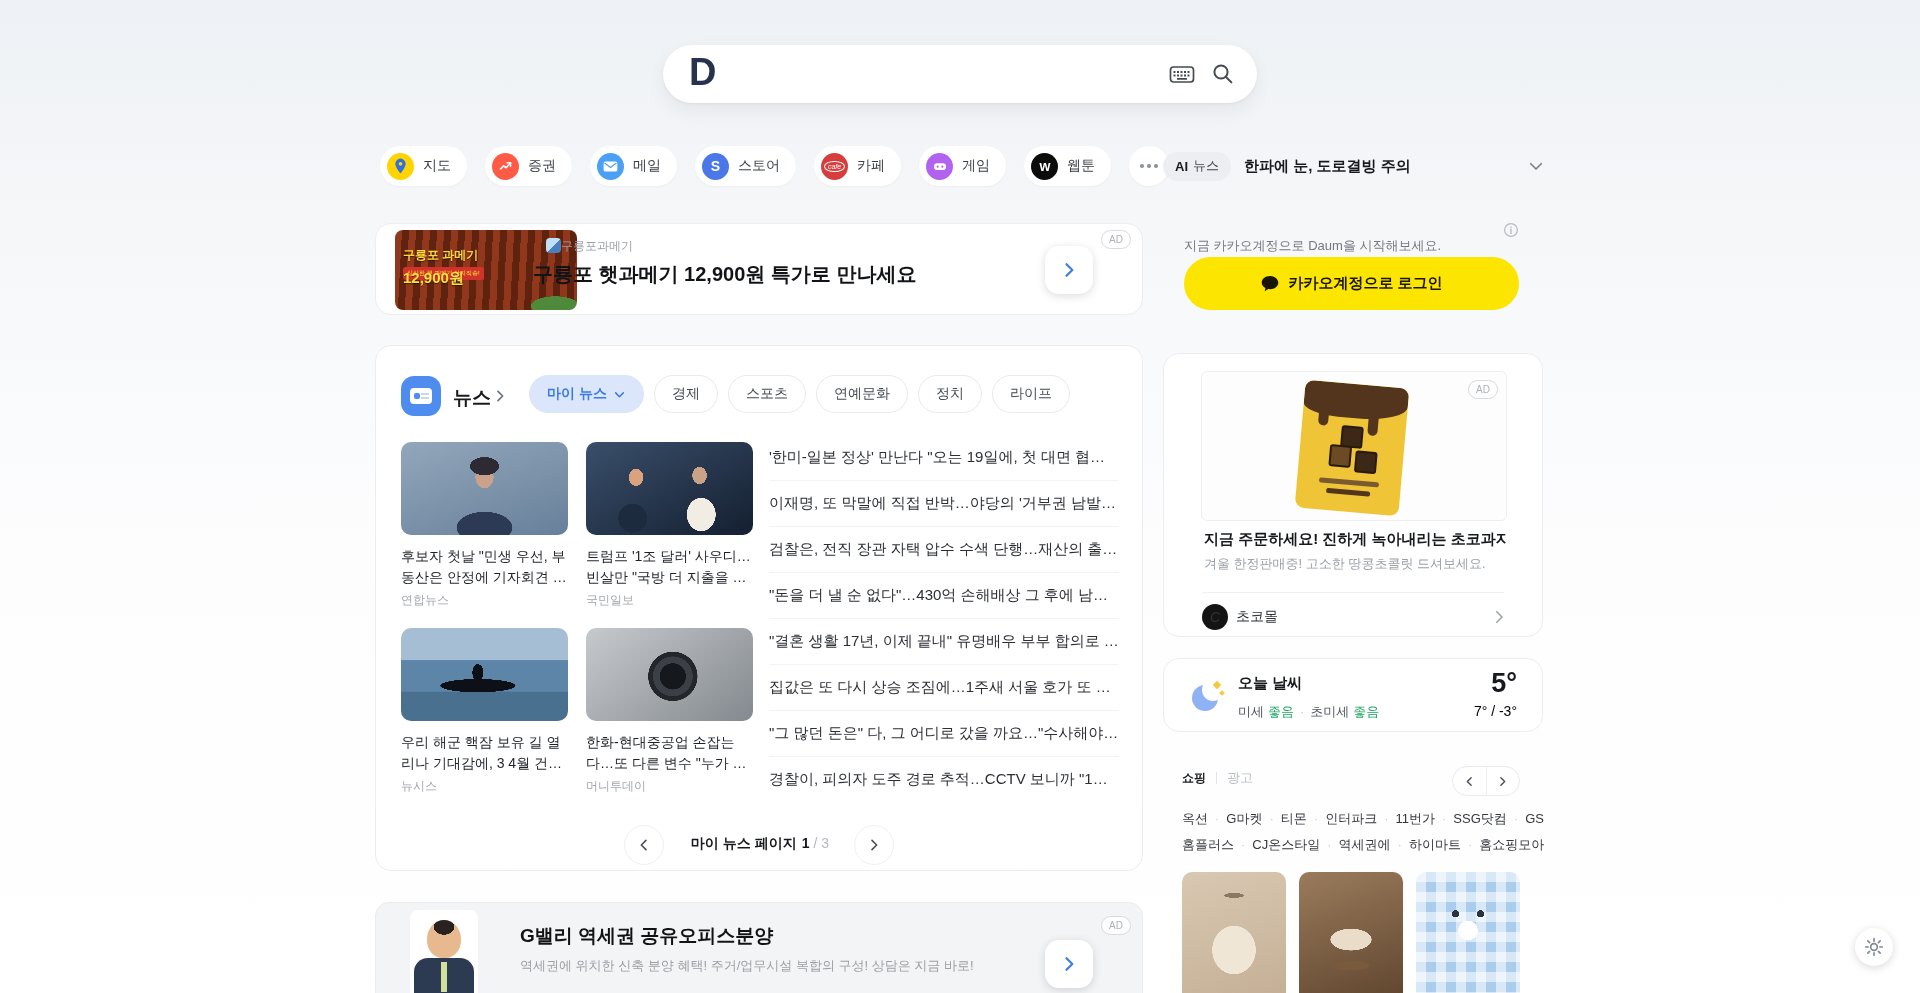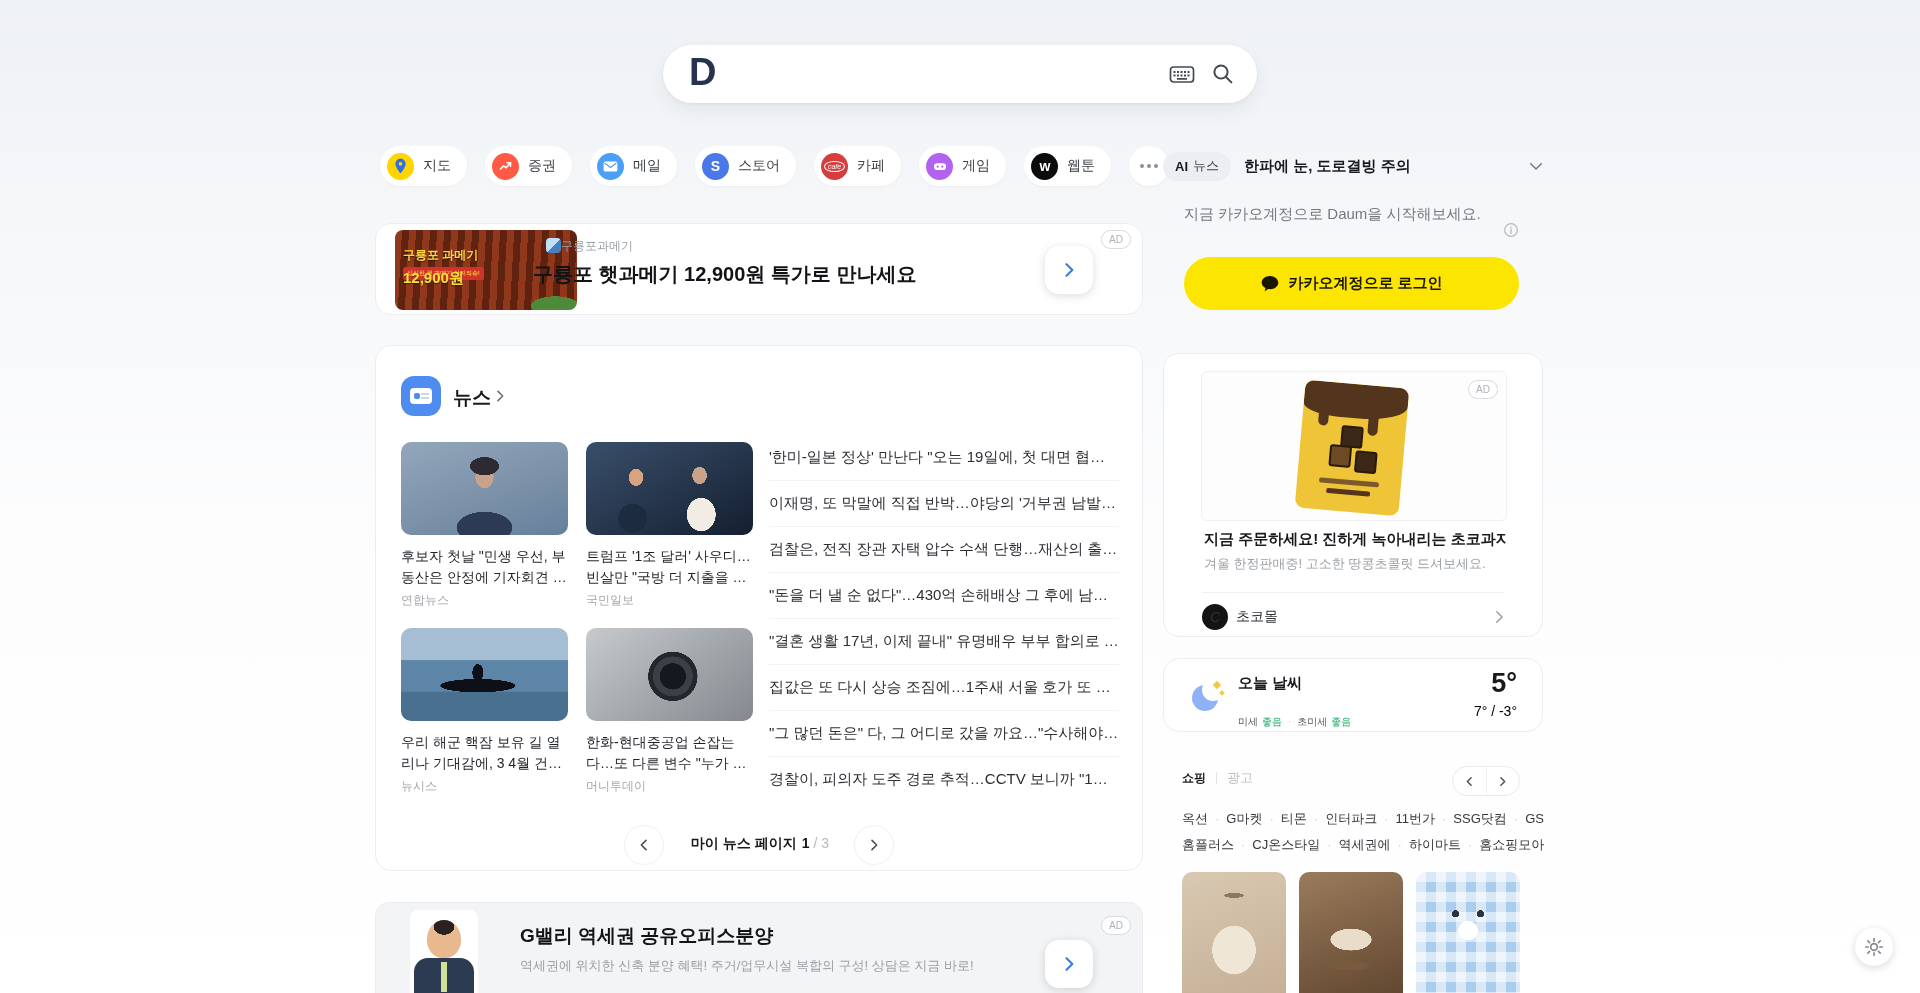--- a/index.html
+++ b/index.html
@@ -111,21 +111,21 @@
   .portrait{position:absolute;left:34px;top:7px;width:68px;height:106px;border-radius:8px;background:#fff;overflow:hidden;cursor:pointer}
   .portrait::before{content:"";position:absolute;left:17px;top:10px;width:34px;height:38px;border-radius:50% 50% 46% 46%;
     background:radial-gradient(ellipse 17px 13px at 50% 18%,#2a2220 60%,transparent 61%),#e8b98f}
   .portrait::after{content:"";position:absolute;left:4px;top:48px;width:60px;height:60px;border-radius:14px 14px 0 0;
     background:linear-gradient(180deg,transparent 0 0),#2c3a52}
   .portrait .tie{position:absolute;left:31px;top:52px;width:6px;height:30px;background:#cfe09a;z-index:2}
   .ba-title{position:absolute;left:144px;top:20px;font-size:19px;font-weight:800;color:#111316;width:500px}
   .ba-sub{position:absolute;left:144px;top:54px;font-size:13px;color:#9aa0a6;width:520px;white-space:nowrap;overflow:hidden}
 
   
-  .notice{left:1184px;top:205px;width:316px;font-size:15px;color:#737880;white-space:nowrap;overflow:hidden}
+  .notice{left:1184px;top:237px;width:316px;font-size:13px;color:#737880;white-space:nowrap;overflow:hidden}
   .info-ico{left:1502px;top:221px;color:#b7bbc0;cursor:pointer}
   .kakao-btn{left:1184px;top:257px;width:335px;height:53px;border-radius:27px;background:#fce500;border:0;cursor:pointer;
     display:flex;align-items:center;justify-content:center;gap:8px;font-size:15px;font-weight:700;color:#191600}
   .side-ad{left:1163px;top:353px;width:380px;height:284px}
   .sa-box{position:absolute;left:37px;top:17px;width:306px;height:150px;background:#fdfdfd;border:1px solid #efeff1;border-radius:6px;overflow:hidden;cursor:pointer}
   .bag{position:absolute;left:98px;top:12px;width:104px;height:128px;background:#f0c437;border-radius:9px;transform:rotate(5deg);overflow:hidden}
   .bag .top{height:34px;background:#53341c;border-radius:0 0 46% 34%}
   .bag .drip1,.bag .drip2{position:absolute;background:#53341c;width:10px;border-radius:0 0 6px 6px;top:28px}
   .bag .drip1{left:16px;height:16px}.bag .drip2{left:66px;height:22px}
   .bag .cube{position:absolute;width:22px;height:22px;background:#3d2817;border:2px solid #2a1a0e;border-radius:3px}
@@ -137,21 +137,21 @@
   .sa-div{position:absolute;left:38px;right:38px;top:238px;border-top:1px solid #f0f1f3}
   .sa-brand{position:absolute;left:38px;top:250px;display:flex;align-items:center;gap:8px;cursor:pointer}
   .sa-logo{width:26px;height:26px;border-radius:50%;background:#141414;color:#fff;font-size:13px;font-style:italic;
     display:flex;align-items:center;justify-content:center}
   .sa-brand span{font-size:14px;color:#2f3338}
   .sa-chev{position:absolute;right:34px;top:254px;color:#9aa0a6;cursor:pointer}
 
   .weather{left:1163px;top:658px;width:380px;height:74px;cursor:pointer}
   .w-moon{position:absolute;left:22px;top:16px}
   .w-title{position:absolute;left:74px;top:15px;font-size:15px;font-weight:700;color:#17191c}
-  .w-air{position:absolute;left:74px;top:56px;font-size:10px;color:#4f545b;white-space:nowrap}
+  .w-air{position:absolute;left:74px;top:44px;font-size:13px;color:#4f545b;white-space:nowrap}
   .w-air .good{color:#1fa865;margin-left:4px}
   .w-air .dot{color:#c9ccd1;margin:0 6px}
   .w-temp{position:absolute;right:25px;top:9px;font-size:27px;font-weight:700;color:#17191c}
   .w-range{position:absolute;right:25px;top:44px;font-size:14px;color:#000000}
 
   .shop-header{left:1182px;top:769px;display:flex;align-items:center;gap:10px}
   .shop-header .tt{font-size:12px;font-weight:800;color:#17191c}
   .shop-header .dv{width:1px;height:12px;background:#e2e4e8}
   .shop-header .adl{font-size:13px;color:#b9bdc2}
   .shop-pager{left:1452px;top:766px;width:68px;height:30px;border:1px solid #e8eaee;border-radius:15px;background:#fff;display:flex}
@@ -298,20 +298,33 @@
   <div class="abs card news-card">
     <div class="nc-ico">
         <div class="sheet"></div>
       </div>
     <div class="nc-title">뉴스</div>
     <span class="nc-chev">
       <svg width="16" height="16" viewBox="0 0 24 24">
           <path d="M9 5l7 7-7 7" fill="none" stroke="currentColor" stroke-width="2.4" stroke-linecap="round" stroke-linejoin="round"></path>
         </svg>
     </span>
+    <div class="tabs">
+      <div class="tab active">
+        <span>마이 뉴스</span>
+        <svg width="13" height="13" viewBox="0 0 24 24">
+            <path d="M5 9l7 7 7-7" fill="none" stroke="#3b7ce2" stroke-width="2.8" stroke-linecap="round" stroke-linejoin="round"></path>
+          </svg>
+      </div>
+      <div class="tab">경제</div>
+      <div class="tab">스포츠</div>
+      <div class="tab">연예문화</div>
+      <div class="tab">정치</div>
+      <div class="tab">라이프</div>
+    </div>
 
     <div class="thumb t1" style="left:25px;top:96px"></div>
     <div class="thumb t2" style="left:210px;top:96px"></div>
     <div class="cap" style="left:25px;top:200px">후보자 첫날 "민생 우선, 부동산은 안정에 기자회견 나서며 밝히는 '정책 우선순' 위원회</div>
     <div class="cap" style="left:210px;top:200px">트럼프 '1조 달러' 사우디…빈살만 "국방 더 지출을 약속" 정상 회담</div>
     <div class="src" style="left:25px;top:246px">연합뉴스</div>
     <div class="src" style="left:210px;top:246px">국민일보</div>
 
     <div class="thumb t3" style="left:25px;top:282px"></div>
     <div class="thumb t4" style="left:210px;top:282px"></div>

